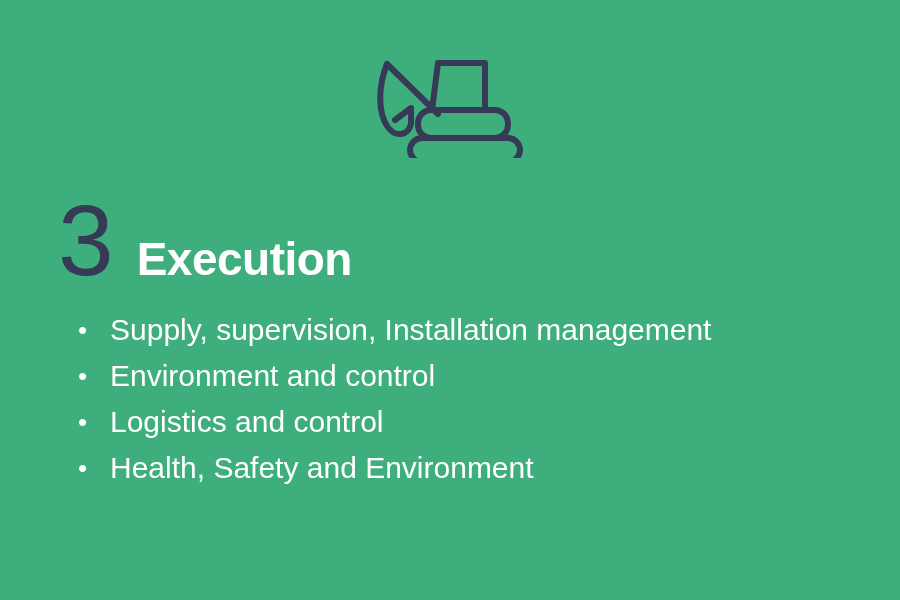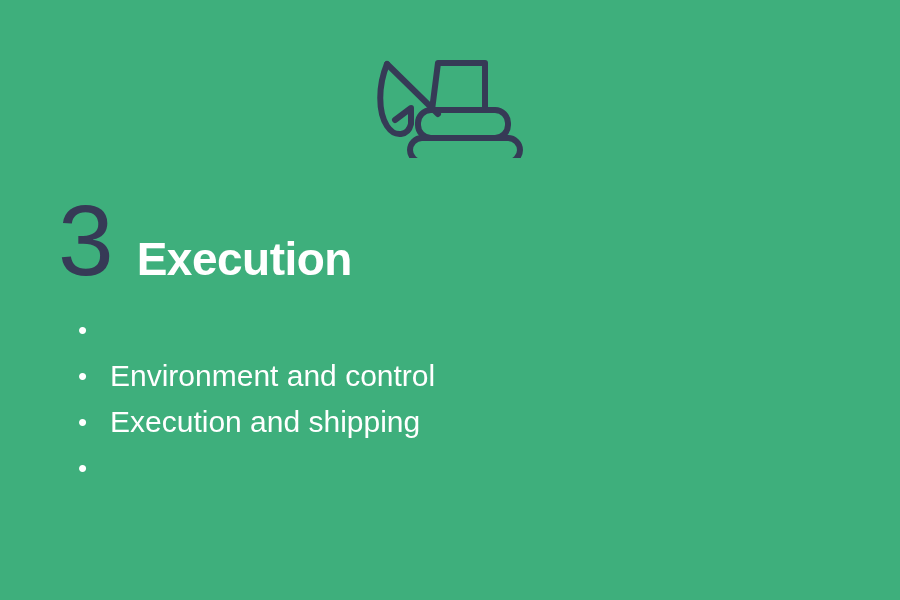--- a/index.html
+++ b/index.html
@@ -117,27 +117,29 @@
   </div>
 
   <div class="heading">
     <span class="heading-number">3</span>
     <span class="heading-title">Execution</span>
   </div>
 
   <ul class="bullet-list">
     <li class="bullet-item">
       <span class="bullet-marker">•</span>
+      <span class="bullet-text">Supply, supervision, Installation management</span>
     </li>
     <li class="bullet-item">
       <span class="bullet-marker">•</span>
       <span class="bullet-text">Environment and control</span>
     </li>
     <li class="bullet-item">
       <span class="bullet-marker">•</span>
-      <span class="bullet-text">Execution and shipping</span>
+      <span class="bullet-text">Logistics and control</span>
     </li>
     <li class="bullet-item">
       <span class="bullet-marker">•</span>
+      <span class="bullet-text">Health, Safety and Environment</span>
     </li>
   </ul>
 
 </div>
 
 </body></html>

